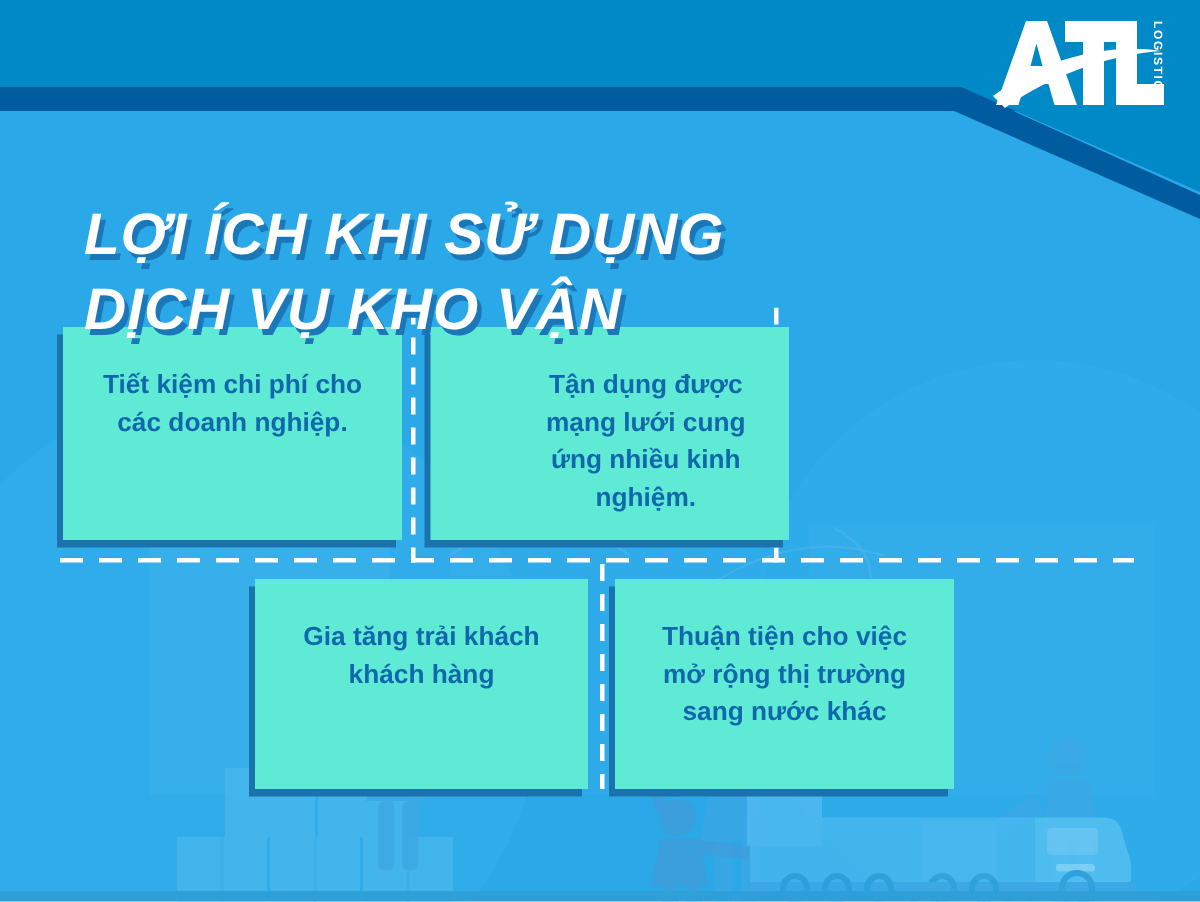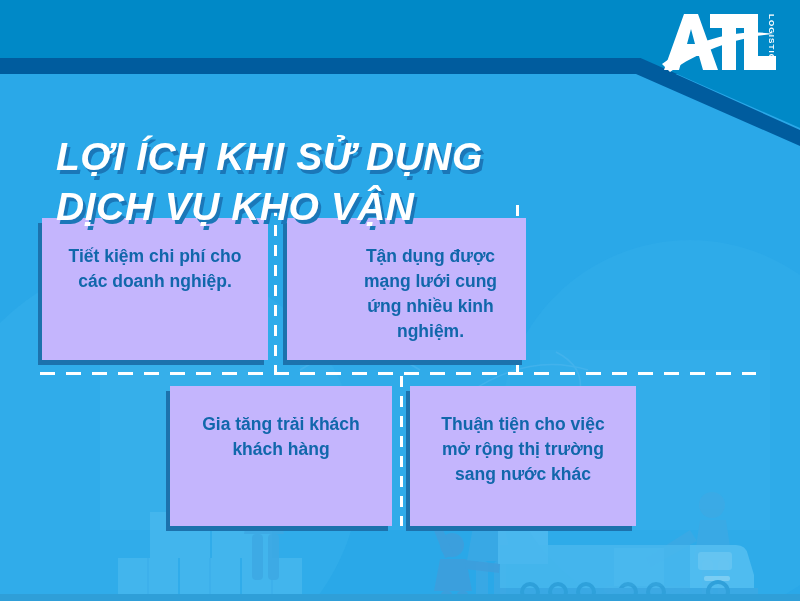--- a/index.html
+++ b/index.html
@@ -82,21 +82,21 @@
     height: 3px;
     z-index: 3;
     background-image: linear-gradient(to right, #ffffff 58%, rgba(255,255,255,0) 0%);
     background-size: 26px 3px;
     background-repeat: repeat-x;
   }
 
   
   .card {
     position: absolute;
-    background: #c4b5fd;
+    background: #5eead4;
     border-radius: 0;
     box-shadow: -4px 5px 0 0 #1c72ad;
     display: flex;
     align-items: flex-start;
     justify-content: center;
     z-index: 5;
     box-sizing: border-box;
   }
   .card-text {
     color: #1167ab;

